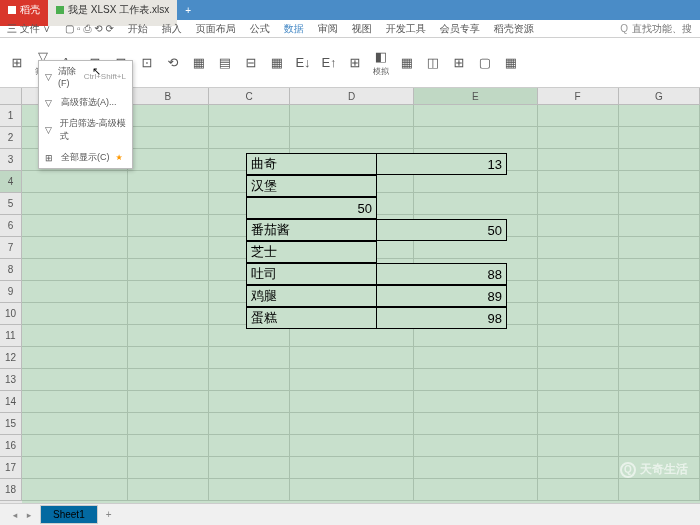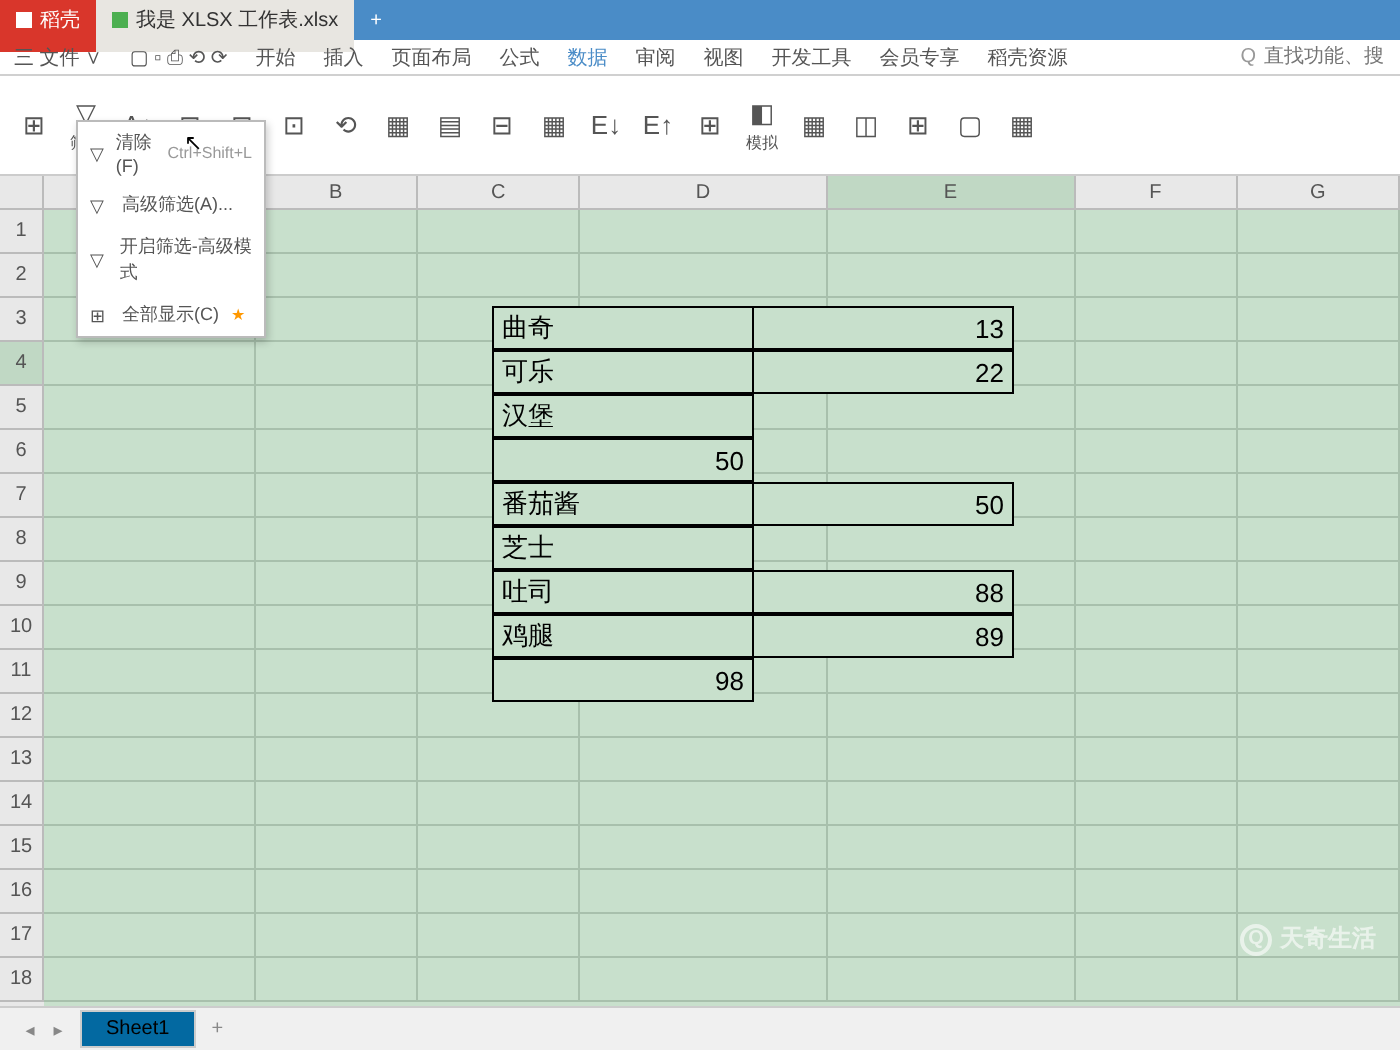--- a/index.html
+++ b/index.html
@@ -382,24 +382,20 @@
         <div class="cell" style="width: 86px;"></div>
         <div class="cell" style="width: 86px;"></div>
       </div>
     </div>
   <div class="data-table" id="data-table">
       <div class="dt-row">
         <div class="dt-cell">曲奇</div>
         <div class="dt-cell num">13</div>
       </div>
       <div class="dt-row">
-        <div class="dt-cell">可乐</div>
-        <div class="dt-cell num">22</div>
-      </div>
-      <div class="dt-row">
         <div class="dt-cell">汉堡</div>
       </div>
       <div class="dt-row">
         <div class="dt-cell num">50</div>
       </div>
       <div class="dt-row">
         <div class="dt-cell">番茄酱</div>
         <div class="dt-cell num">50</div>
       </div>
       <div class="dt-row">
@@ -407,20 +403,21 @@
       </div>
       <div class="dt-row">
         <div class="dt-cell">吐司</div>
         <div class="dt-cell num">88</div>
       </div>
       <div class="dt-row">
         <div class="dt-cell">鸡腿</div>
         <div class="dt-cell num">89</div>
       </div>
       <div class="dt-row">
+        <div class="dt-cell">蛋糕</div>
         <div class="dt-cell num">98</div>
       </div>
     </div>
   <div class="watermark">
     <span class="wm-logo">Q</span>
     <span>天奇生活</span>
   </div>
 </div>
 
 <div class="sheet-tabs">

